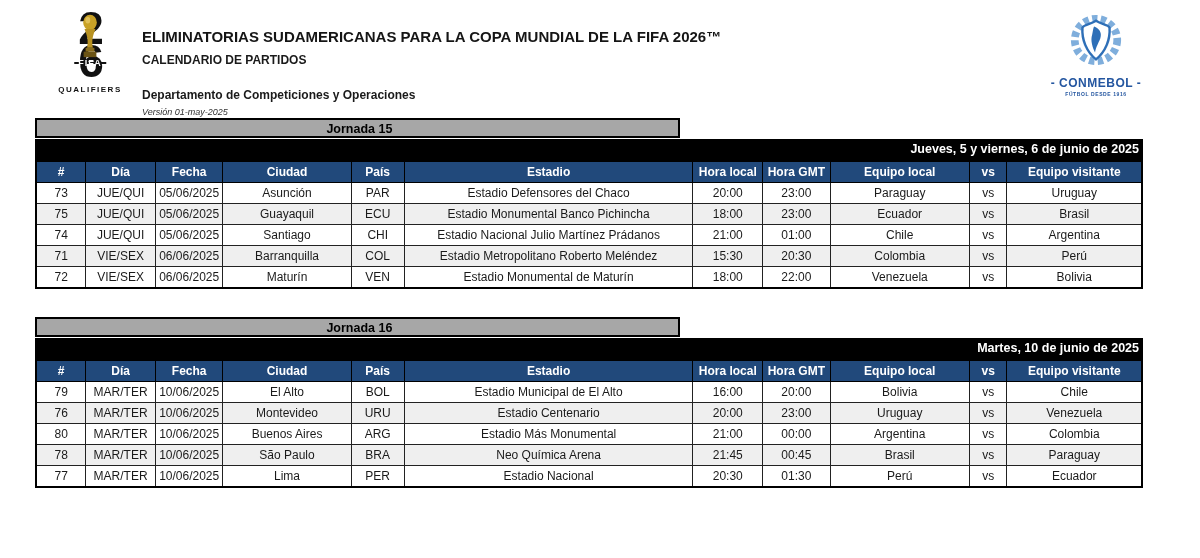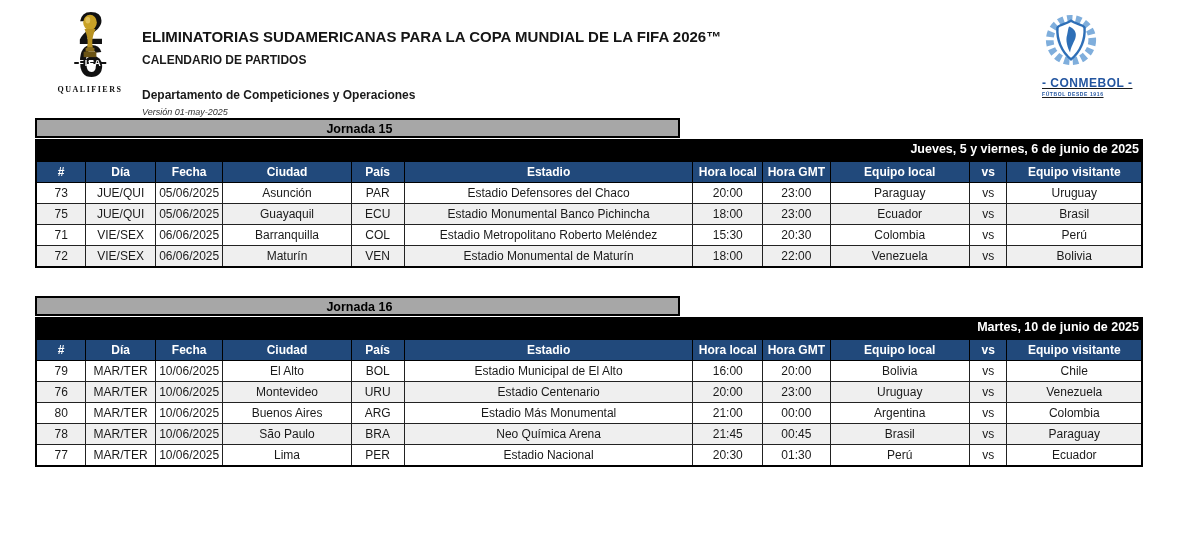--- a/index.html
+++ b/index.html
@@ -7,27 +7,27 @@
   .page{position:relative;width:1200px;height:558px;background:#fff;}
 
   
   .doc-header{display:flex;align-items:flex-start;padding:12px 50px 0 38px;height:104px;box-sizing:border-box;}
   .fifa-logo{width:104px;text-align:center;position:relative;flex:0 0 auto;}
   .fifa-digits{position:relative;display:inline-block;line-height:0;}
   .digit{font-size:46px;line-height:0.72;font-weight:900;color:#111;letter-spacing:-2px;}
   .trophy{position:absolute;left:50%;top:1px;transform:translateX(-50%);}
   .fifa-word{position:absolute;left:50%;bottom:14px;transform:translateX(-50%);background:#111;color:#fff;
              font-size:9px;font-weight:bold;padding:1px 4px;letter-spacing:1px;text-align:right;}
-  .qualifiers{font-size:8px;font-weight:800;letter-spacing:1.5px;color:#111;margin-top:4px;font-family:Liberation Serif, serif;}
+  .qualifiers{font-size:8px;font-weight:800;letter-spacing:1.5px;color:#111;margin-top:4px;}
   .titles{flex:1;text-align:left;padding-top:16px;}
   .title-main{font-size:15px;font-weight:bold;color:#151515;}
   .title-sub{font-size:12px;font-weight:bold;margin-top:8px;}
   .title-dept{font-size:12px;font-weight:bold;margin-top:21px;}
   .title-version{font-size:9px;font-style:italic;margin-top:5px;color:#303030;}
-  .conmebol{width:108px;text-align:left;flex:0 0 auto;padding-top:2px;text-decoration:underline;}
+  .conmebol{width:108px;text-align:center;flex:0 0 auto;padding-top:2px;}
   .conmebol-name{font-size:12px;font-weight:bold;letter-spacing:0.5px;color:#2456A0;margin-top:2px;white-space:nowrap;}
   .conmebol-tag{font-size:5px;font-weight:bold;letter-spacing:0.6px;color:#2456A0;margin-top:1px;}
 
   
   .tables{margin:0 57px 0 35px;}
   .jornada{margin-top:14px;}
   .jornada + .jornada{margin-top:28px;}
   .jornada-bar{width:58.2%;height:20px;box-sizing:border-box;background:#A7A7A7;border:2px solid #000;
                font-size:12.5px;font-weight:bold;color:#000000;padding:1px 0 0 4px;line-height:16px;text-align:center;}
   .date-bar{height:21px;box-sizing:border-box;background:#000;color:#fff;font-size:12.5px;font-weight:bold;
@@ -141,20 +141,33 @@
               <td>Guayaquil</td>
               <td>ECU</td>
               <td>Estadio Monumental Banco Pichincha</td>
               <td>18:00</td>
               <td>23:00</td>
               <td>Ecuador</td>
               <td>vs</td>
               <td>Brasil</td>
             </tr>
             <tr>
+              <td>74</td>
+              <td>JUE/QUI</td>
+              <td>05/06/2025</td>
+              <td>Santiago</td>
+              <td>CHI</td>
+              <td>Estadio Nacional Julio Martínez Prádanos</td>
+              <td>21:00</td>
+              <td>01:00</td>
+              <td>Chile</td>
+              <td>vs</td>
+              <td>Argentina</td>
+            </tr>
+            <tr>
               <td>71</td>
               <td>VIE/SEX</td>
               <td>06/06/2025</td>
               <td>Barranquilla</td>
               <td>COL</td>
               <td>Estadio Metropolitano Roberto Meléndez</td>
               <td>15:30</td>
               <td>20:30</td>
               <td>Colombia</td>
               <td>vs</td>

